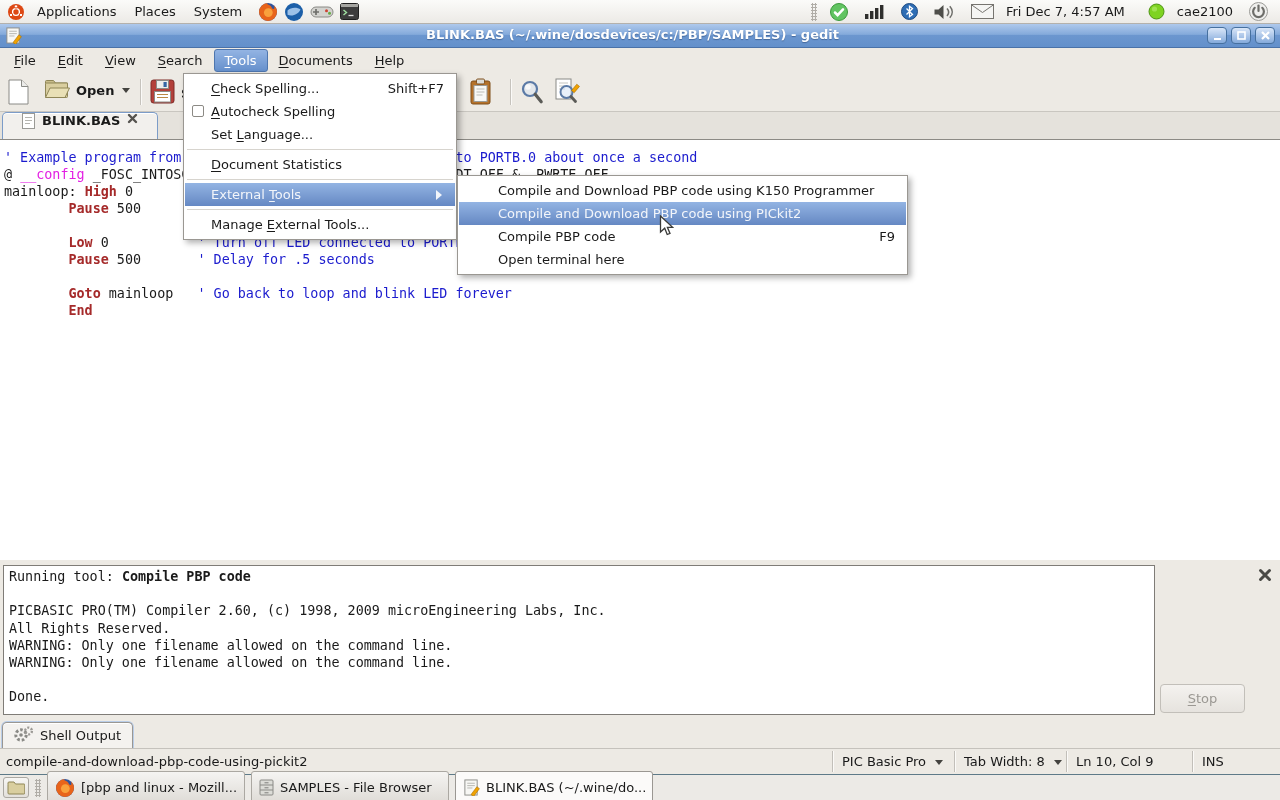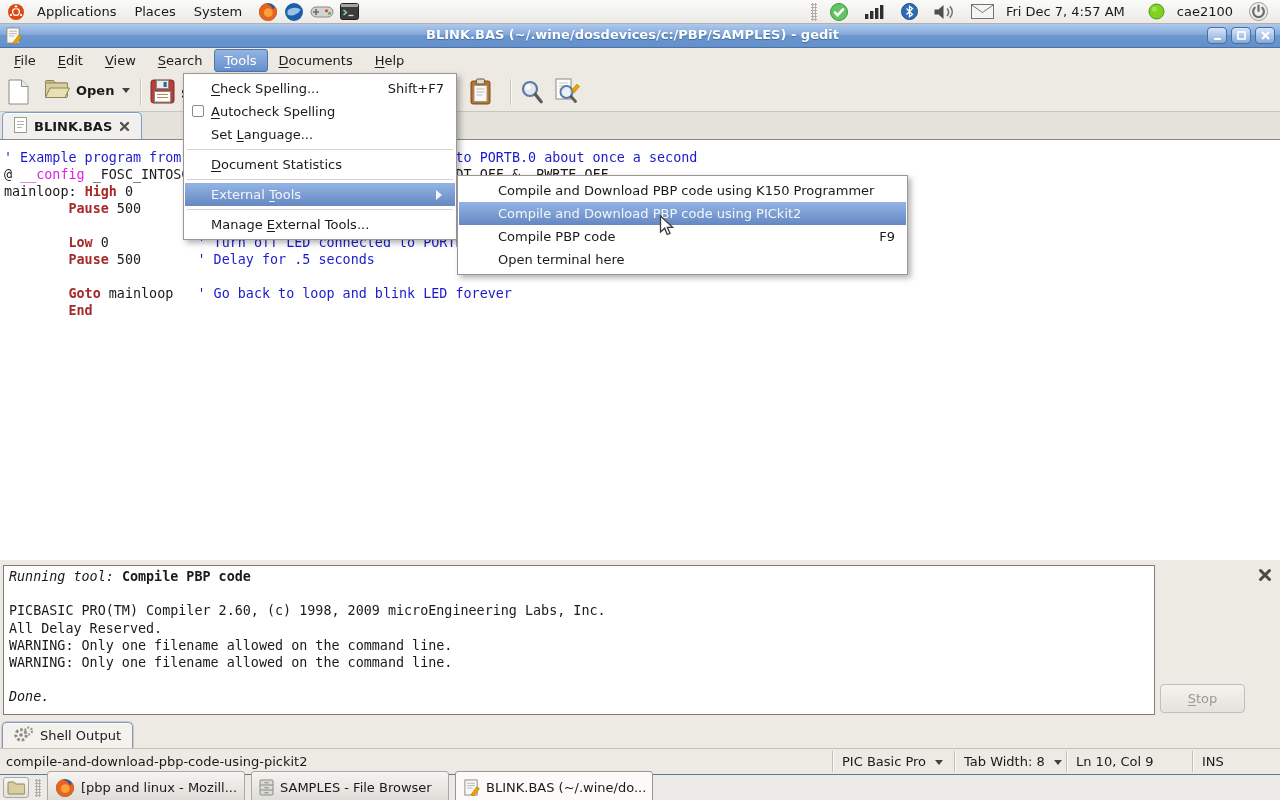--- a/index.html
+++ b/index.html
@@ -37,40 +37,40 @@
 
   
   #toolbar{position:absolute;top:73px;left:0;width:1280px;height:39px;background:#EDEAE4;
            border-bottom:1px solid #C9C6C0;box-sizing:border-box;}
   .tbtn{position:absolute;display:flex;align-items:center;gap:6px;font-weight:bold;}
   .tsep{position:absolute;width:1px;height:26px;top:6px;background:#C6C3BD;box-shadow:1px 0 0 #FBFAF8;}
 
   
   #tabbar{position:absolute;top:112px;left:0;width:1280px;height:28px;background:#E5E2DC;
           border-bottom:1px solid #8C8A85;box-sizing:border-box;}
-  .doc-tab{position:absolute;left:2px;bottom:0;height:27px;box-sizing:border-box;display:flex;align-items:center;gap:7px;
-       padding:0 11px;background:#F2F0ED;border:1px solid #7C9CC8;border-bottom:none;border-radius:5px 5px 0 0;
+  .doc-tab{position:absolute;left:2px;bottom:0;height:27px;box-sizing:border-box;display:flex;gap:7px;
+       padding:0 19px;background:#F2F0ED;border:1px solid #7C9CC8;border-bottom:none;border-radius:5px 5px 0 0;
        box-shadow:inset 0 1px 0 #FFF;font-weight:600;}
 
   
   #editor{position:absolute;top:140px;left:0;width:1280px;height:420px;background:#FFF;box-sizing:border-box;
           padding:9px 0 0 4px;font-family:"DejaVu Sans Mono","Liberation Mono",monospace;
           font-size:13.4px;line-height:17px;}
   .cline{height:17px;white-space:pre;}
   .c-comment{color:#1B1BCE;}
   .c-keyword{color:#A52A2A;font-weight:bold;}
   .c-preproc{color:#E320E3;}
 
   
   #bottom-area{position:absolute;top:560px;left:0;width:1280px;height:188px;background:#EDEAE4;}
   #output-box{position:absolute;left:3px;top:5px;width:1152px;height:150px;background:#FFF;box-sizing:border-box;
               border:1px solid #7F7C77;padding:2px 5px;font-family:"DejaVu Sans Mono","Liberation Mono",monospace;
               font-size:13.4px;line-height:17.2px;overflow:hidden;}
   .oline{white-space:pre;min-height:17.2px;}
-  .o-italic{font-style:italic;}
+  .o-italic{}
   .o-bold{font-weight:bold;}
   #pane-close{position:absolute;right:8px;top:8px;cursor:default;}
   #stop-btn{position:absolute;left:1160px;top:124px;width:85px;height:29px;box-sizing:border-box;
             background:linear-gradient(#F4F2EF,#E6E3DE);border:1px solid #C2BFB9;border-radius:4px;
             color:#9B9893;display:flex;align-items:center;justify-content:center;}
   #shell-tab{position:absolute;left:2px;bottom:0;height:26px;box-sizing:border-box;display:flex;align-items:center;gap:7px;
              padding:0 11px;background:#F4F2EF;border:1px solid #9A9792;border-bottom:none;border-radius:5px 5px 0 0;
              box-shadow:inset 0 1px 0 #FFF,0 0 0 1px #B9CDE8;}
 
   
@@ -328,21 +328,21 @@
       <div class="cline">&nbsp;</div>
       <div class="cline"><span>        </span><span class="c-keyword">Goto</span><span> mainloop   </span><span class="c-comment">' Go back to loop and blink LED forever</span></div>
       <div class="cline"><span>        </span><span class="c-keyword">End</span></div>
     </div>
 
   <div id="bottom-area">
     <div id="output-box">
         <div class="oline"><span class="o-italic">Running tool: </span><span class="o-bold">Compile PBP code</span></div>
         <div class="oline"></div>
         <div class="oline"><span>PICBASIC PRO(TM) Compiler 2.60, (c) 1998, 2009 microEngineering Labs, Inc.</span></div>
-        <div class="oline"><span>All Delay Reserved.</span></div>
+        <div class="oline"><span>All Rights Reserved.</span></div>
         <div class="oline"><span>WARNING: Only one filename allowed on the command line.</span></div>
         <div class="oline"><span>WARNING: Only one filename allowed on the command line.</span></div>
         <div class="oline"></div>
         <div class="oline"><span class="o-italic">Done.</span></div>
       </div>
     <span id="pane-close">
       <svg width="14" height="14">
           <path d="M2.5 2.5l9 9M11.5 2.5l-9 9" stroke="#4A4A46" stroke-width="3" stroke-linecap="round"></path>
         </svg>
     </span>

